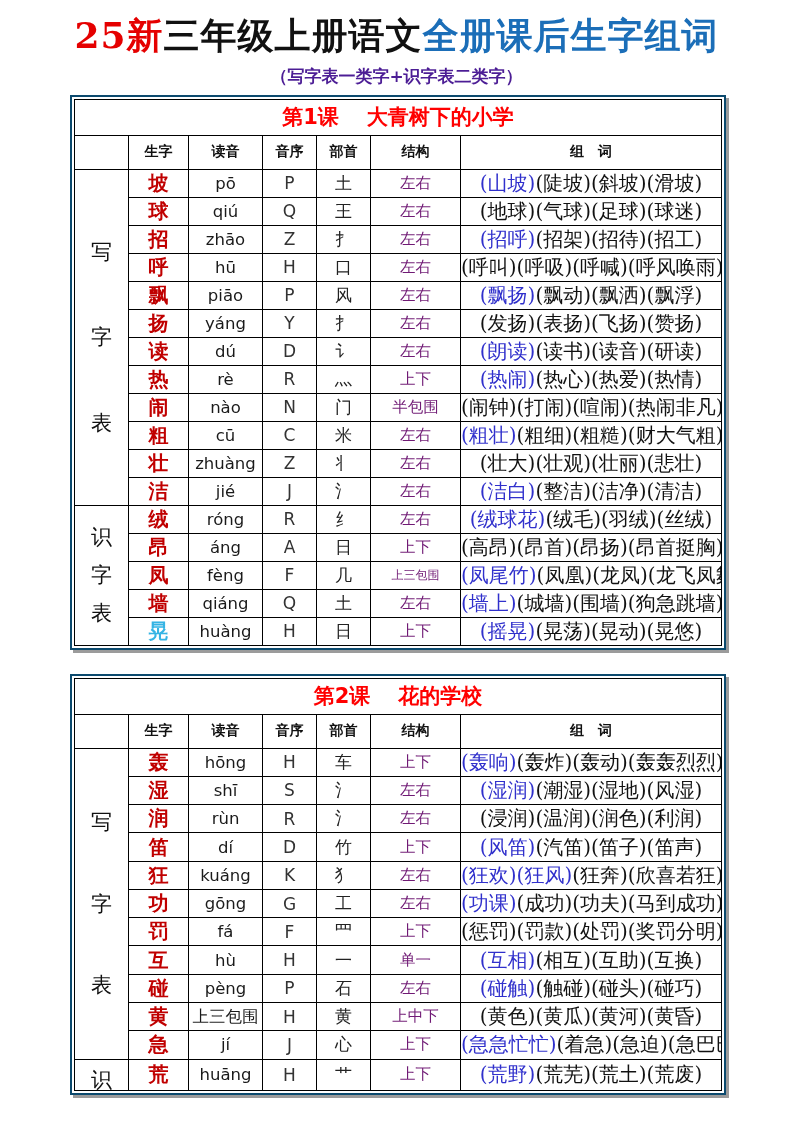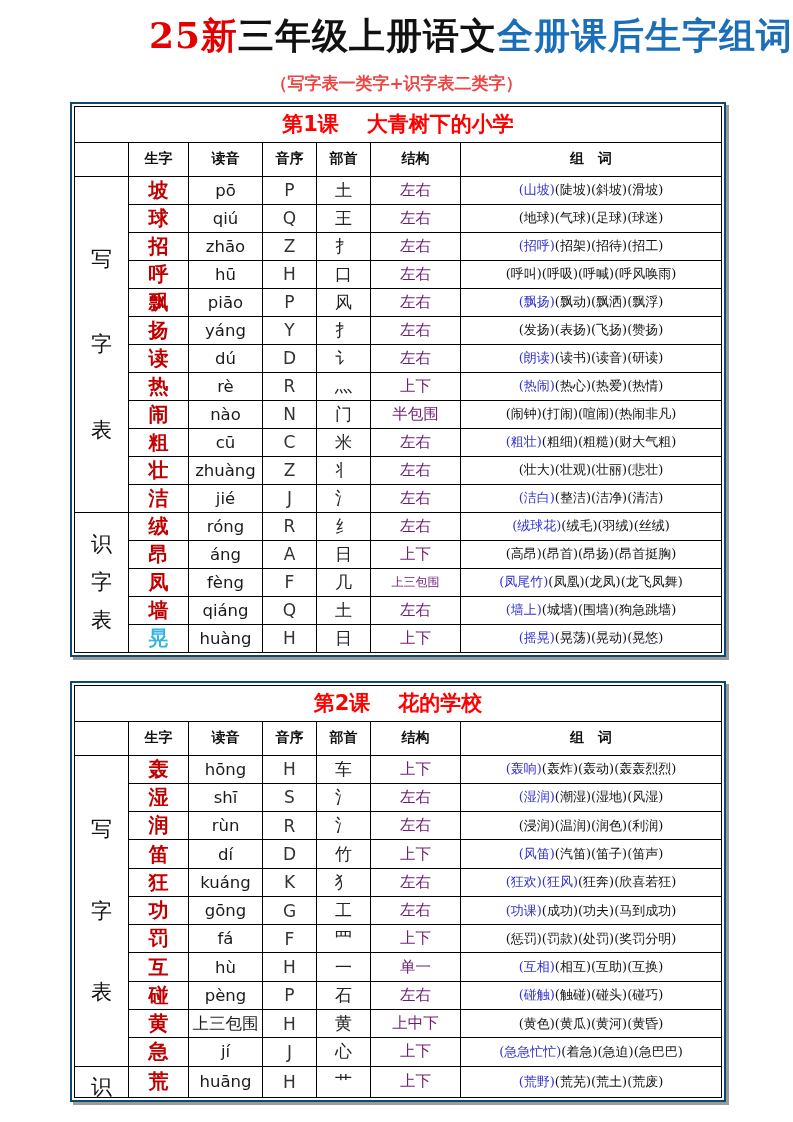--- a/index.html
+++ b/index.html
@@ -1,29 +1,29 @@
 <!DOCTYPE html>
 <html><head>
 <meta charset="utf-8">
 <style>
   * { box-sizing: border-box; margin: 0; padding: 0; }
   html,body { width: 793px; height: 1122px; background: #ffffff;
     font-family: "DejaVu Serif", serif; overflow: hidden; }
 
   .page { position: relative; width: 793px; height: 1122px; }
 
-  .page-title { text-align: right; padding-top: 16px; font-size: 36px;
+  .page-title { text-align: center; padding-top: 16px; font-size: 36px;
     font-weight: bold; letter-spacing: 1px; line-height: 1.1;
     font-family: "DejaVu Serif", serif; }
   .page-title .t-red  { color: #e50000; }
   .page-title .t-black{ color: #111111; }
   .page-title .t-blue { color: #1b6eb8; }
 
-  .page-subtitle { text-align: center; color: #ef4444; font-weight: bold;
-    font-size: 17px; margin-top: 16px; font-family: "DejaVu Serif", serif; }
+  .page-subtitle { text-align: center; color: #4c1d95; font-weight: bold;
+    font-size: 17px; margin-top: 9px; font-family: "DejaVu Serif", serif; }
 
   .frame { width: 656px; margin-left: 70px; border: 2px solid #0c4a6e;
     padding: 2px; background: #fff; box-shadow: 3px 3px 0 #9b9b9b; }
   .frame.second { margin-top: 24px; }
   .frame.first  { margin-top: 7px; }
 
   table.lesson-table { border-collapse: collapse; width: 100%; table-layout: fixed; }
   table.lesson-table td { border: 1.5px solid #000; text-align: center;
     vertical-align: middle; overflow: hidden; }
 
@@ -41,21 +41,21 @@
   td.label-cell { font-size: 21px; color: #111; padding: 6px 0; }
   .vlabel { display: flex; flex-direction: column; align-items: center;
     justify-content: space-evenly; height: 100%; }
 
   td.char-cell { font-weight: bold; font-size: 20px; }
   td.pinyin-cell { font-family: "DejaVu Sans", sans-serif; font-size: 16.5px; color: #1a1a1a; }
   td.initial-cell { font-family: "DejaVu Sans", sans-serif; font-size: 17px; color: #333; }
   td.radical-cell { font-size: 17px; color: #222; }
   td.structure-cell { font-size: 15.5px; color: #701a75; }
   td.structure-cell.small { font-size: 12px; text-align: center; }
-  td.words-cell { font-size: 13px; color: #111; white-space: nowrap; margin-left: 24px; }
+  td.words-cell { font-size: 20px; color: #111; white-space: nowrap; margin-left: 24px; }
   td.words-cell .w { color: #111; }
   td.words-cell .w.hl { color: #3030cc; }
 
   .page-footer { position: absolute; left: 0; right: 0; top: 1080px;
     text-align: center; font-size: 12.5px; color: #333;
     font-family: "DejaVu Sans", sans-serif; }
 
   col.c-label { width: 54px; } col.c-char { width: 60px; }
   col.c-pinyin { width: 74px; } col.c-initial { width: 54px; }
   col.c-radical { width: 54px; } col.c-structure { width: 90px; }

